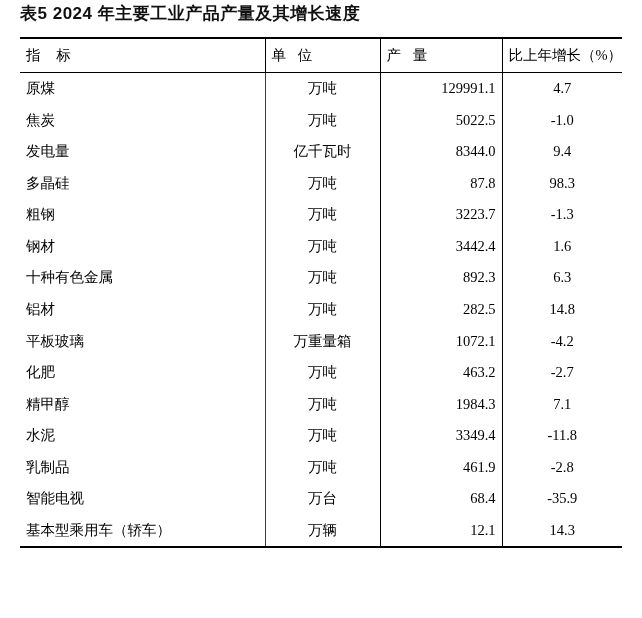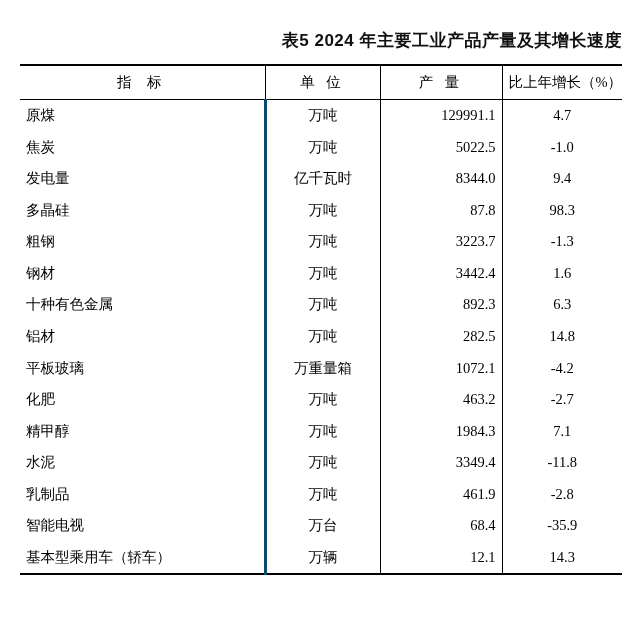--- a/index.html
+++ b/index.html
@@ -15,46 +15,46 @@
     overflow: hidden;
   }
   .page {
     position: relative;
     width: 642px;
     height: 618px;
     box-sizing: border-box;
     padding: 0 20px;
   }
   .table-title {
-    text-align: right;
+    text-align: left;
     font-family: "Liberation Sans", "DejaVu Sans", sans-serif;
     font-weight: bold;
     font-size: 17px;
     letter-spacing: 0.5px;
-    padding-top: 29px;
+    padding-top: 2px;
     padding-bottom: 12px;
     color: #111111;
   }
   table.stat {
     width: 602px;
     border-collapse: collapse;
     table-layout: fixed;
     font-size: 14.5px;
   }
   table.stat col.c-indicator { width: 245px; }
   table.stat col.c-unit { width: 115px; }
   table.stat col.c-output { width: 122px; }
   table.stat col.c-growth { width: 120px; }
 
   table.stat thead th {
     font-weight: normal;
     border-top: 2px solid #000;
     border-bottom: 1px solid #000;
     padding: 7px 6px 7px 6px;
-    text-align: center;
+    text-align: left;
     vertical-align: middle;
     white-space: nowrap;
   }
   table.stat thead th.vline-l { border-left: 1px solid #000; }
 
   table.stat tbody td {
     padding: 6px 6px;
     vertical-align: middle;
     white-space: nowrap;
     line-height: 1.35;
@@ -62,21 +62,21 @@
   table.stat tbody tr:last-child td {
     border-bottom: 2px solid #000;
   }
   td.indicator {
     text-align: left;
     padding-left: 14px;
     margin-top: 8px;
   }
   td.unit {
     text-align: center;
-    border-left: 3px solid #0c4a6e;
+    border-left: 1px solid #0c4a6e;
     border-right: 1px solid #000;
   }
   td.output {
     text-align: right;
     padding-right: 16px;
     border-right: 1px solid #000;
   }
   td.growth {
     text-align: center;
     padding-right: 24px;

